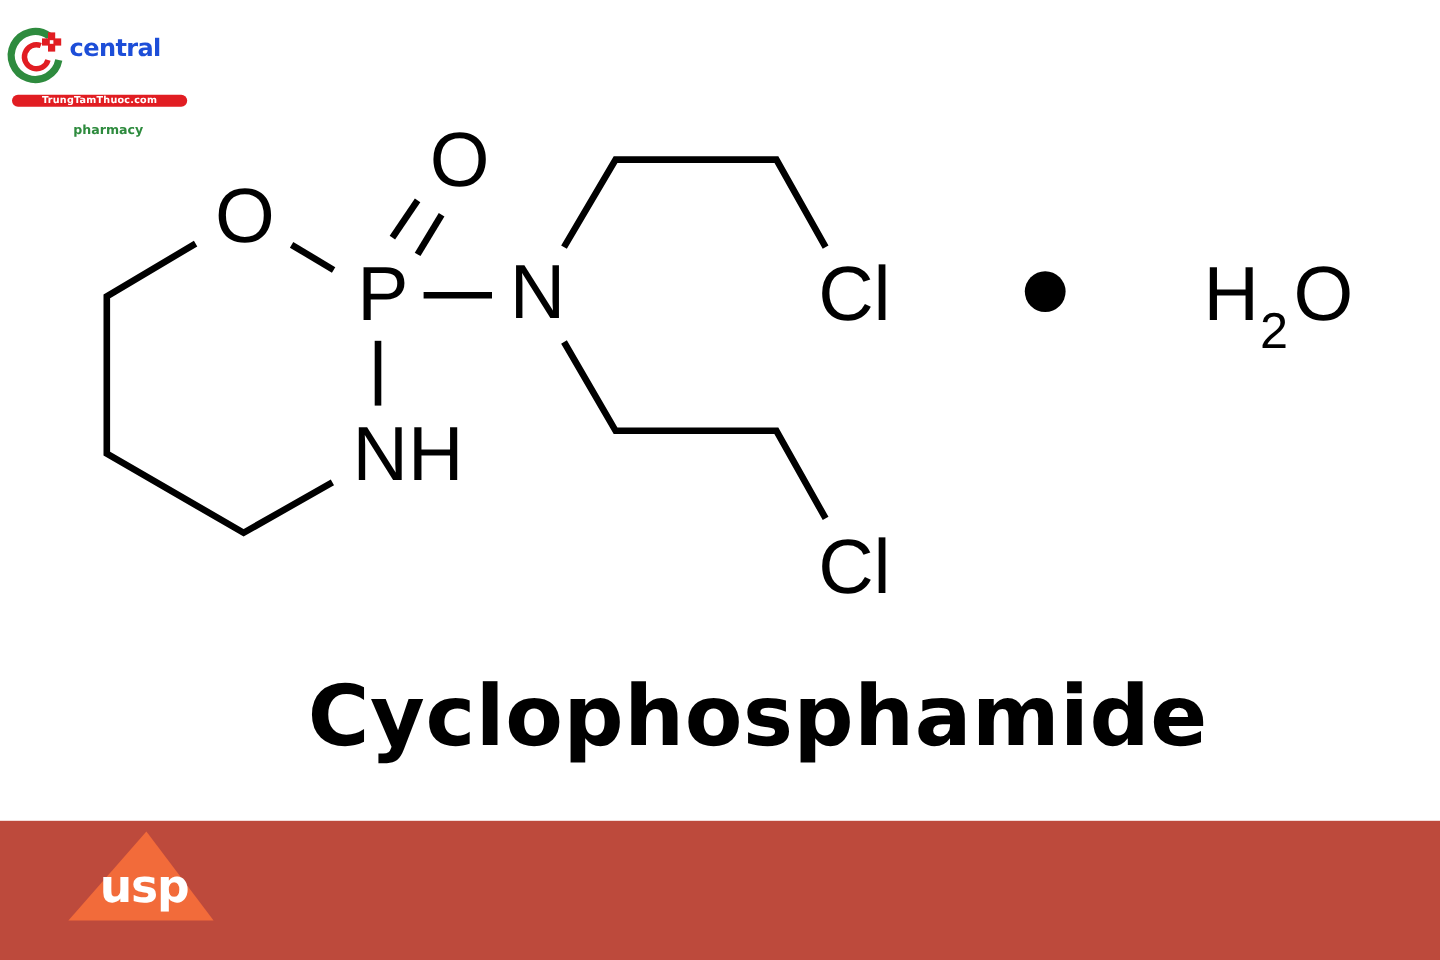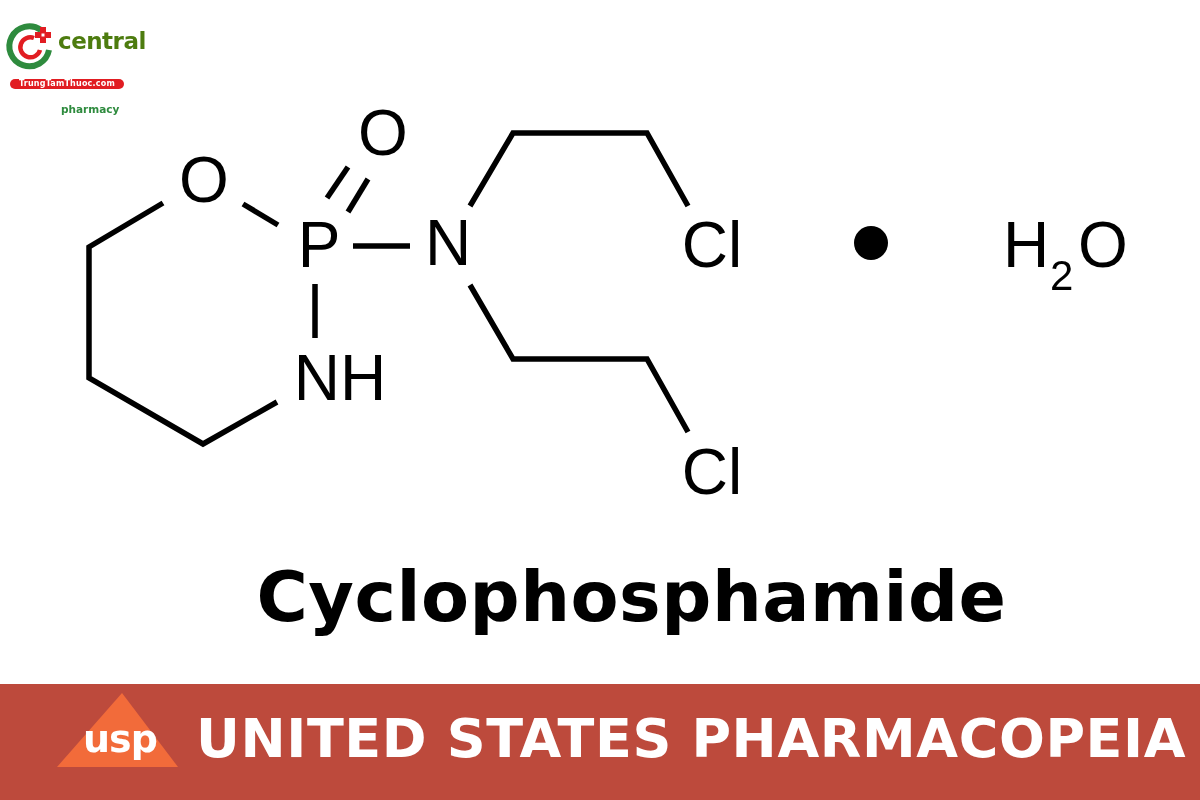--- a/index.html
+++ b/index.html
@@ -5,29 +5,29 @@
   html, body { margin: 0; padding: 0; }
   body {
     width: 1200px; height: 800px; position: relative; overflow: hidden;
     background: #ffffff;
     font-family: "Liberation Sans", sans-serif;
   }
   .logo { position: absolute; left: 0; top: 0; width: 160px; height: 100px; }
   .logo-word {
     position: absolute; left: 58px; top: 30px;
     font-family: "DejaVu Sans", sans-serif; font-weight: bold;
-    font-size: 23px; color: #4d7c0f; letter-spacing: -0.5px; line-height: 1;
+    font-size: 20px; color: #1d4ed8; letter-spacing: -0.5px; line-height: 1;
   }
   .logo-sub {
     position: absolute; left: 61px; top: 58px;
     font-family: "DejaVu Sans", sans-serif; font-weight: bold;
     font-size: 10.5px; color: #2e8b3e; line-height: 1; margin-top: 46px;
   }
   .logo-pill {
-    position: absolute; left: 10px; top: 79px; width: 114px; height: 10px;
+    position: absolute; left: 10px; top: 79px; width: 146px; height: 10px;
     background: #e11d22; border-radius: 5px;
     color: #fff; font-family: "DejaVu Sans", sans-serif; font-weight: bold;
     font-size: 8px; line-height: 10px; text-align: center; letter-spacing: 0.2px;
   }
   .structure { position: absolute; left: 0; top: 0; }
   .title {
     position: absolute; left: 0; width: 1200px; top: 562px;
     text-align: center; padding-left: 63px; box-sizing: border-box;
     font-family: "DejaVu Sans", sans-serif; font-weight: bold;
     font-size: 70px; color: #000; line-height: 1; letter-spacing: 0.5px;
@@ -98,14 +98,13 @@
   </g>
 </svg>
 
 <div class="title">Cyclophosphamide</div>
 
 <div class="banner">
   <svg class="usp-logo" viewBox="0 0 126 80">
     <polygon points="67,1 2,75 123,75" fill="#f26b3a"></polygon>
     <text x="65" y="60" text-anchor="middle" font-family="DejaVu Sans, sans-serif" font-weight="bold" font-size="38" fill="#ffffff" letter-spacing="-1">usp</text>
   </svg>
-  <div class="banner-text">UNITED STATES PHARMACOPEIA</div>
 </div>
 
 </body></html>

